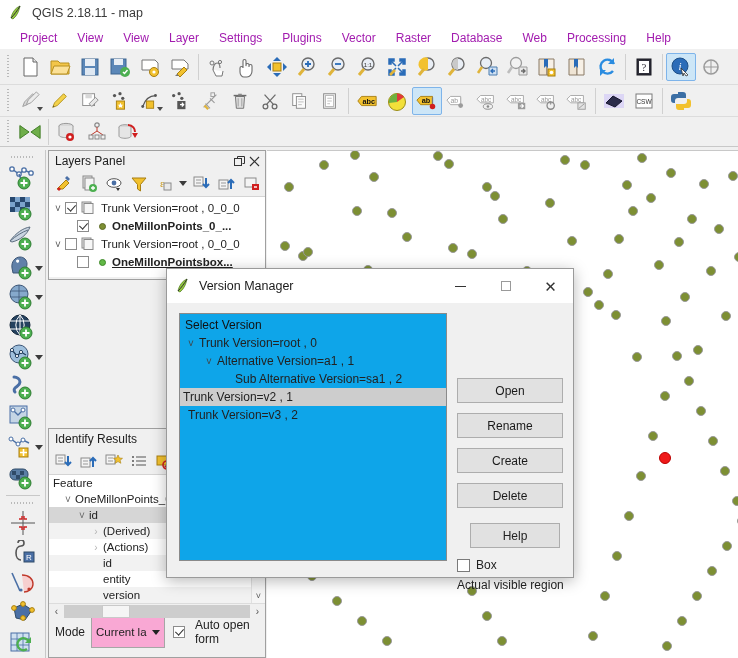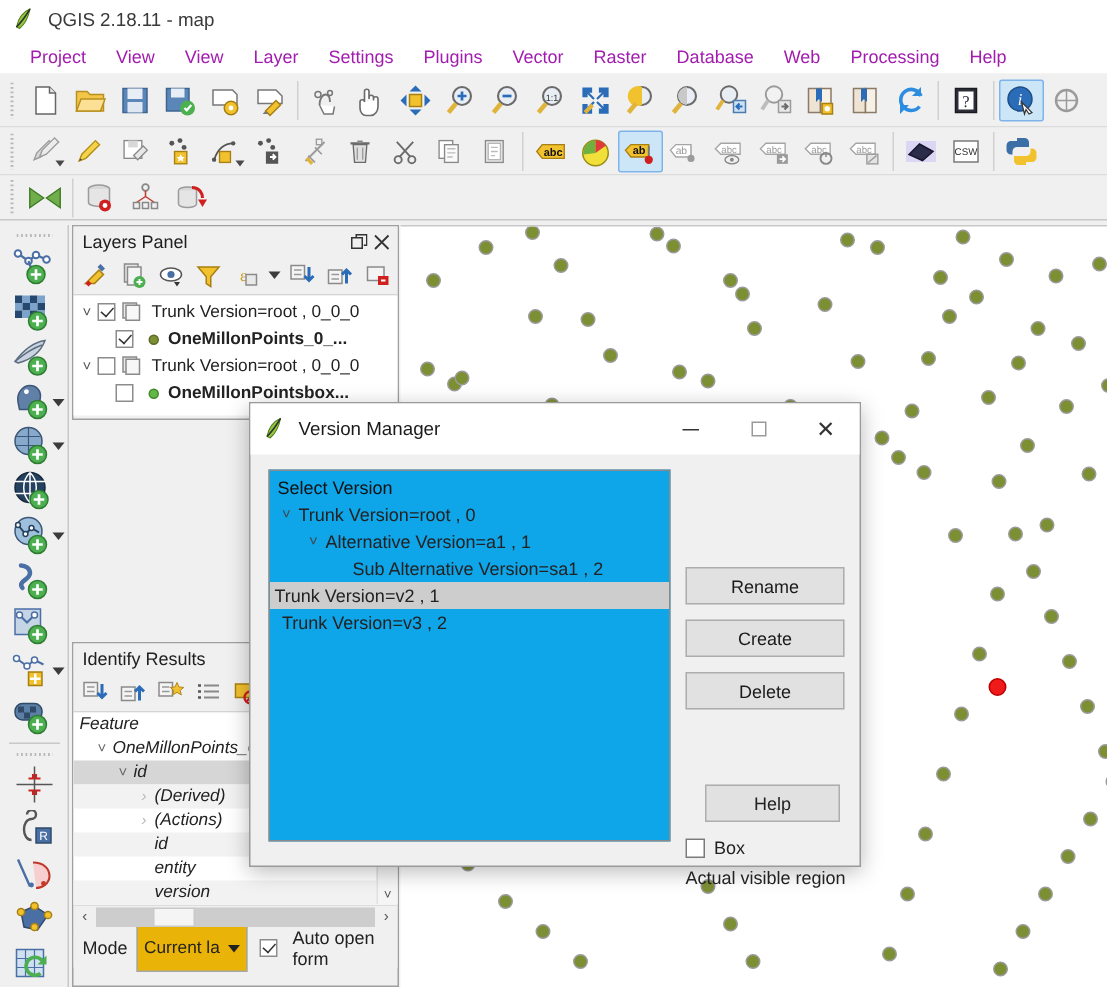--- a/index.html
+++ b/index.html
@@ -199,31 +199,30 @@
   }
   .layer-icon { width: 16px; height: 14px; margin-right: 4px; flex: 0 0 auto; }
   .dot-sym {
     width: 7px; height: 7px; border-radius: 50%;
     background: #7d8f33; border: 1px solid #5d6a26;
     margin: 0 6px 0 6px;
     flex: 0 0 auto;
   }
   .dot-sym.bright { background: #62b846; border-color: #3f8a2a; }
   .layer-name-bold { font-weight: bold; }
-  .layer-name-bold.underlined { }
+  .layer-name-bold.underlined { text-decoration: underline; }
 
   
   #identify-panel { left: 48px; top: 428px; width: 218px; height: 230px; }
   .ir-list {
     background: #ffffff;
     height: 128px;
     position: relative;
     overflow: hidden;
     font-size: 11.5px;
-    font-style: italic;
   }
   .ir-row {
     display: flex; align-items: center;
     height: 16px;
     padding-left: 2px;
     white-space: nowrap;
   }
   .ir-row.alt { background: #f2f2f2; }
   .ir-row.sel { background: #d6d6d6; }
   .ir-exp { width: 14px; text-align: center; color: #666; font-size: 10px; flex: 0 0 auto;}
@@ -242,21 +241,21 @@
   .hs-thumb { position: absolute; left: 38px; top: 0; width: 28px; height: 13px; background: #f5f5f5; border: 1px solid #c9c9c9;}
   .hs-fill { position:absolute; left:0; top:0; width:38px; height:13px; background:#cdcdcd;}
   .hs-fill2 { position:absolute; left:66px; top:0; right:0; height:13px; background:#cdcdcd;}
   .ir-mode {
     height: 26px; display: flex; align-items: center;
     padding-left: 6px; gap: 6px; font-size: 12px;
     background: #f0f0f0;
   }
   .combo {
     height: 32px; min-width: 74px;
-    border: 1px solid #a6a6a6; background: #eab308;
+    border: 1px solid #a6a6a6; background: #f9a8d4;
     display: flex; align-items: center;
     padding: 0 4px;
     font-size: 11.5px;
     overflow: hidden;
   }
   .combo .cval { flex: 1; white-space: nowrap; overflow: hidden;}
   .combo .ccaret {
     width: 0; height: 0;
     border-left: 4px solid transparent;
     border-right: 4px solid transparent;
@@ -1413,20 +1412,21 @@
         </div>
         <div class="vt-row sel" style="padding-left:3px;">
           <span>Trunk Version=v2 , 1</span>
         </div>
         <div class="vt-row" style="padding-left:8px;">
           <span>Trunk Version=v3 , 2</span>
         </div>
       </div>
 
       <div class="dlg-buttons">
+        <div class="pbtn-main">Open</div>
         <div class="pbtn-main">Rename</div>
         <div class="pbtn-main">Create</div>
         <div class="pbtn-main">Delete</div>
       </div>
 
       <div class="help-btn">Help</div>
 
       <div class="box-check">
         <span class="bchk"></span>
         <span>Box</span>

